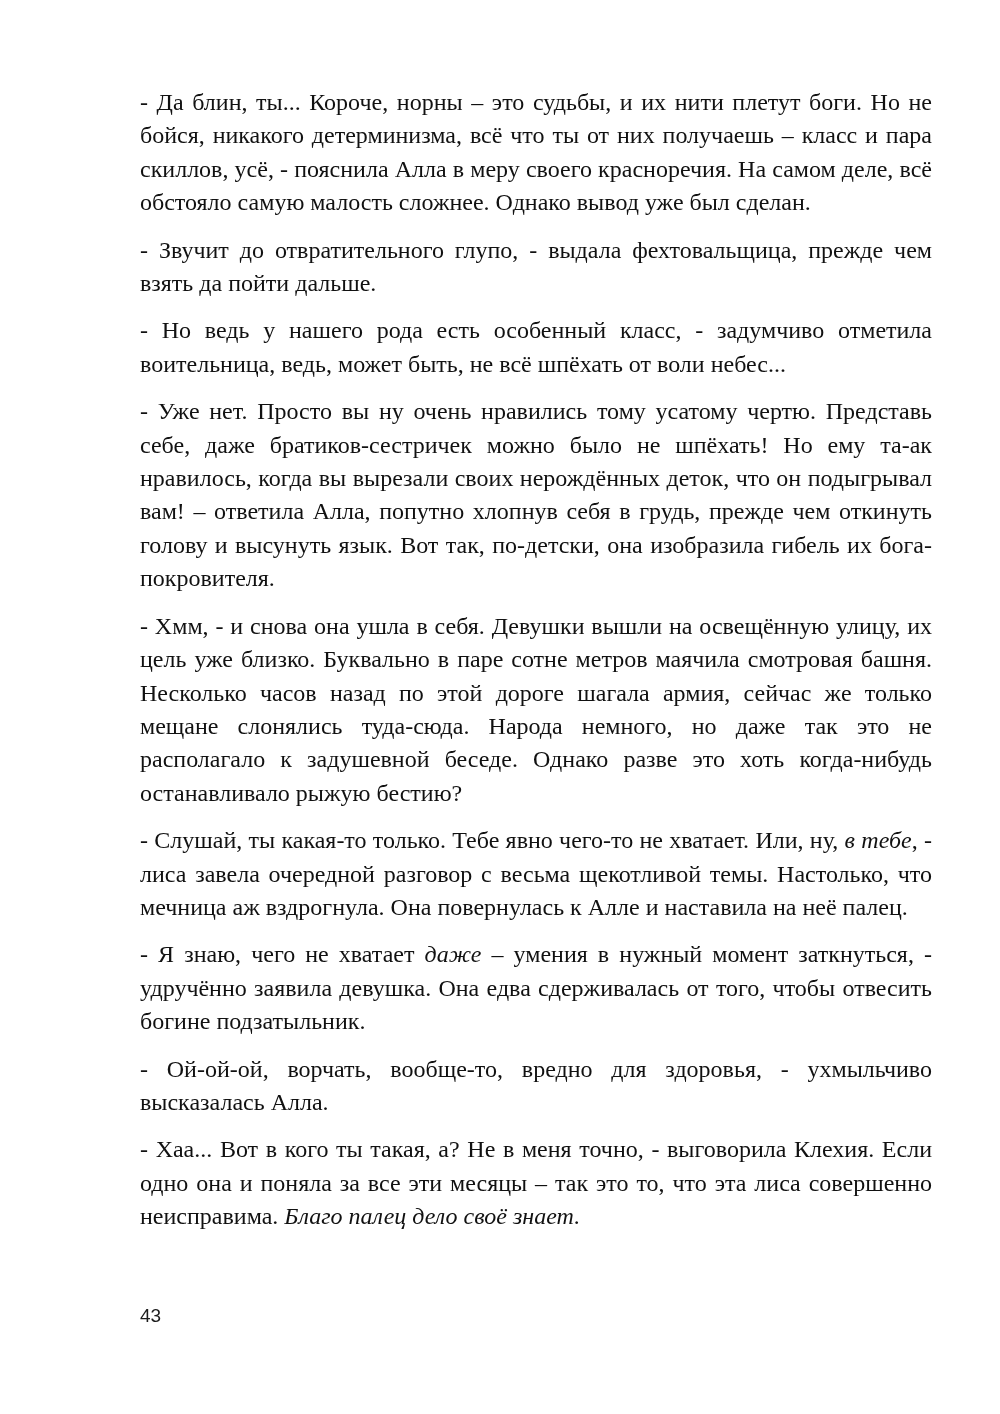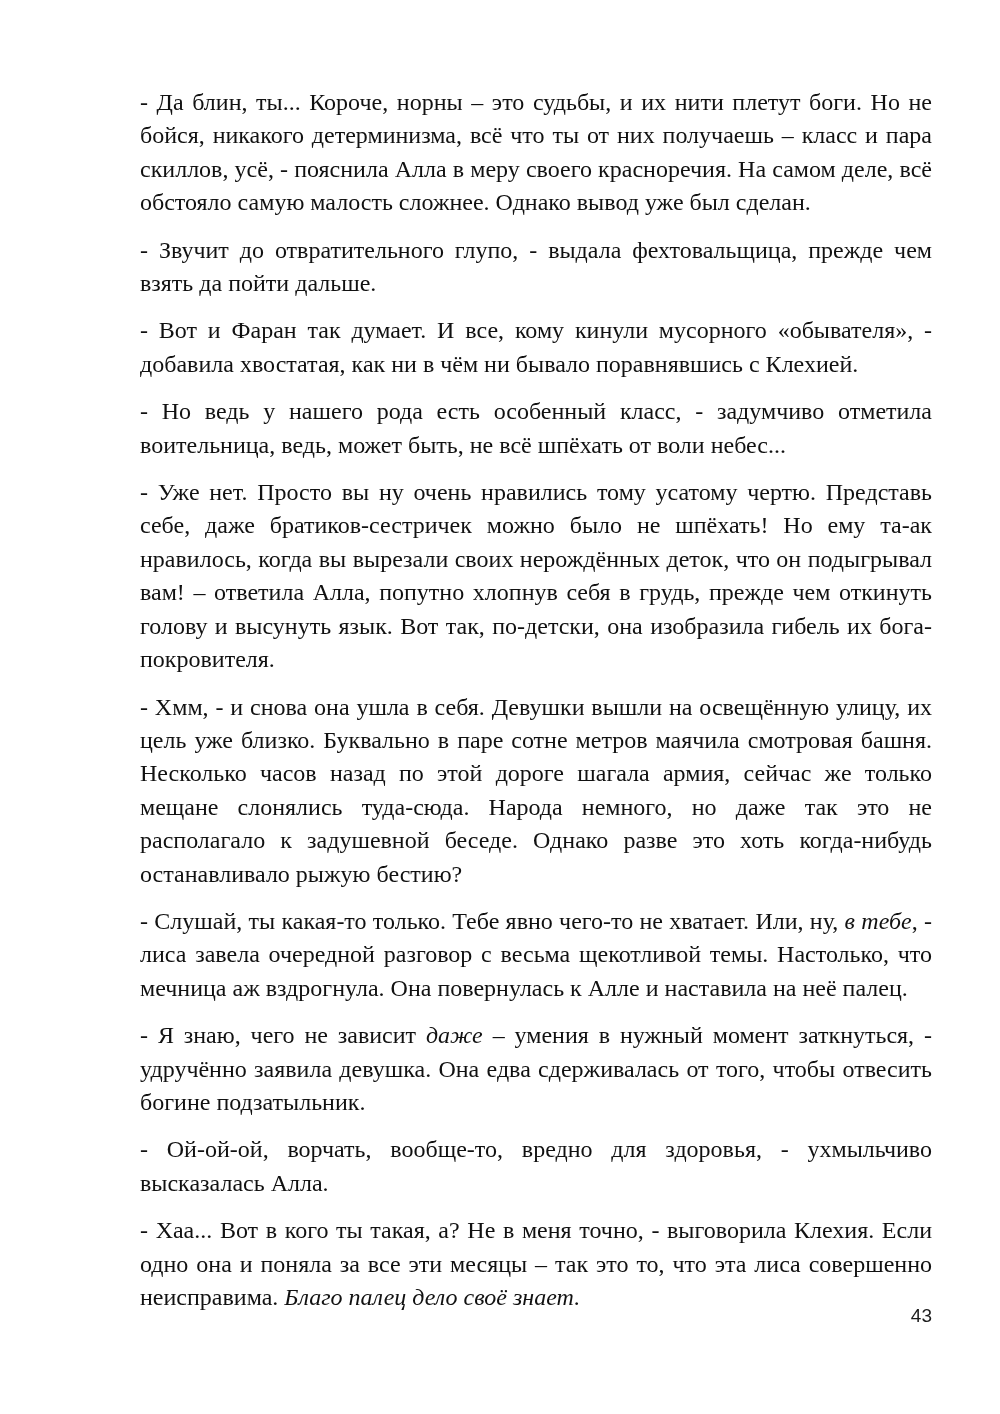--- a/index.html
+++ b/index.html
@@ -40,36 +40,35 @@
     font-style: italic;
   }
   .text-block p span.i {
     font-style: italic;
   }
   .page-number {
     position: absolute;
     top: 1305px;
     left: 140px;
     width: 792px;
-    text-align: right;
+    text-align: left;
     font-family: "Liberation Sans", "DejaVu Sans", sans-serif;
     font-size: 19px;
     color: #1c1c1c;
   }
 </style>
 </head>
 <body>
 
 <div class="page">
   <div class="text-block">
       <p><span>- Да блин, ты... Короче, норны – это судьбы, и их нити плетут боги. Но не бойся, никакого детерминизма, всё что ты от них получаешь – класс и пара скиллов, усё, - пояснила Алла в меру своего красноречия. На самом деле, всё обстояло самую малость сложнее. Однако вывод уже был сделан.</span></p>
       <p><span>- Звучит до отвратительного глупо, - выдала фехтовальщица, прежде чем взять да пойти дальше.</span></p>
-      <p><span>- Вот и Фаран так думает. И все, кому кинули мусорного «обывателя», - добавила хвостатая, как ни в чём ни бывало поравнявшись с Клехией.</span></p>
       <p><span>- Но ведь у нашего рода есть особенный класс, - задумчиво отметила воительница, ведь, может быть, не всё шпёхать от воли небес...</span></p>
       <p><span>- Уже нет. Просто вы ну очень нравились тому усатому чертю. Представь себе, даже братиков-сестричек можно было не шпёхать! Но ему та-ак нравилось, когда вы вырезали своих нерождённых деток, что он подыгрывал вам! – ответила Алла, попутно хлопнув себя в грудь, прежде чем откинуть голову и высунуть язык. Вот так, по-детски, она изобразила гибель их бога-покровителя.</span></p>
       <p><span>- Хмм, - и снова она ушла в себя. Девушки вышли на освещённую улицу, их цель уже близко. Буквально в паре сотне метров маячила смотровая башня. Несколько часов назад по этой дороге шагала армия, сейчас же только мещане слонялись туда-сюда. Народа немного, но даже так это не располагало к задушевной беседе. Однако разве это хоть когда-нибудь останавливало рыжую бестию?</span></p>
       <p><span>- Слушай, ты какая-то только. Тебе явно чего-то не хватает. Или, ну, </span><span class="bi">в тебе</span><span>, - лиса завела очередной разговор с весьма щекотливой темы. Настолько, что мечница аж вздрогнула. Она повернулась к Алле и наставила на неё палец.</span></p>
-      <p><span>- Я знаю, чего не зависит </span><span class="bi">даже</span><span> – умения в нужный момент заткнуться, - удручённо заявила девушка. Она едва сдерживалась от того, чтобы отвесить богине подзатыльник.</span></p>
+      <p><span>- Я знаю, чего не хватает </span><span class="bi">даже</span><span> – умения в нужный момент заткнуться, - удручённо заявила девушка. Она едва сдерживалась от того, чтобы отвесить богине подзатыльник.</span></p>
       <p><span>- Ой-ой-ой, ворчать, вообще-то, вредно для здоровья, - ухмыльчиво высказалась Алла.</span></p>
       <p><span>- Хаа... Вот в кого ты такая, а? Не в меня точно, - выговорила Клехия. Если одно она и поняла за все эти месяцы – так это то, что эта лиса совершенно неисправима. </span><span class="i">Благо палец дело своё знает.</span></p>
     </div>
   <div class="page-number">43</div>
 </div>
 
 </body></html>

